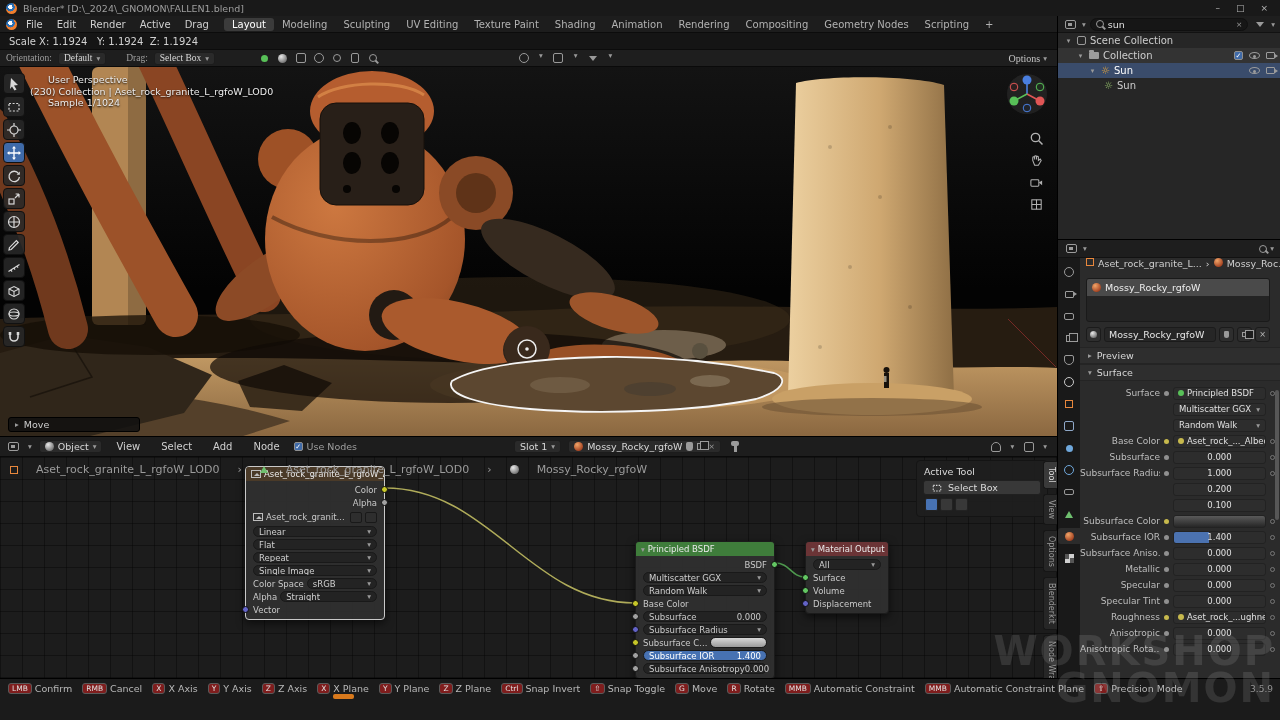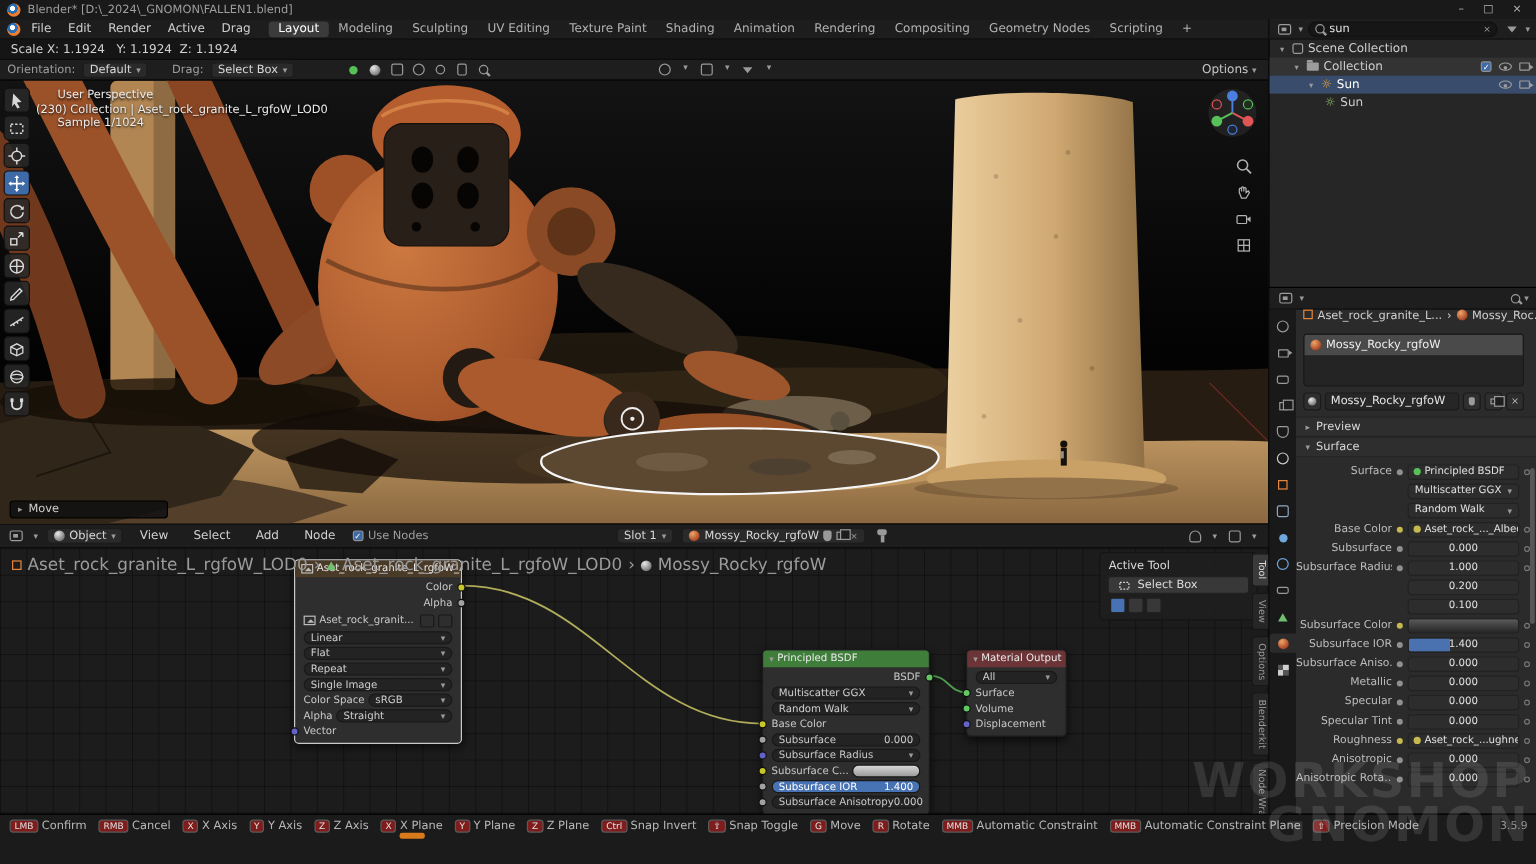--- a/index.html
+++ b/index.html
@@ -48,35 +48,35 @@
 .i-folder{width:10px;height:7px;background:#9c9c9c;border-radius:1px;}
 .i-folder::before{content:"";position:absolute;left:0;top:-2px;width:5px;height:2px;background:#9c9c9c;border-radius:1px 1px 0 0;}
 .i-nodes{width:11px;height:9px;border:1px solid #9c9c9c;border-radius:2px;}
 .i-nodes::after{content:"";position:absolute;left:2px;top:2px;width:4px;height:3px;background:#9c9c9c;}
 .i-img{width:10px;height:8px;border:1px solid #bdbdbd;}
 .i-img::after{content:"";position:absolute;left:1.5px;bottom:1px;border-left:3px solid transparent;border-right:3px solid transparent;border-bottom:3px solid #bdbdbd;}
 .i-checker{width:9px;height:9px;background:conic-gradient(#cfcfcf 0 25%,#555 0 50%,#cfcfcf 0 75%,#555 0);}
 .blogo{width:11px;height:11px;border-radius:50%;background:radial-gradient(circle at 40% 38%,#ffffff 0 22%,#2a6fb4 23% 45%,#ef7e2e 46%);}
 
 
-.vph{left:0;top:50px;width:1057px;height:17px;background:#1e1e1e;font-size:10px;color:#c5c5c5;padding:0 6px;gap:6px;border-bottom:1px solid #0a0a0a;}
+.vph{left:0;top:50px;width:1057px;height:17px;background:#1e1e1e;font-size:10px;color:#c5c5c5;padding:0 6px;gap:6px;border-bottom:1px solid #0a0a0a;font-family:Liberation Serif, serif;}
 .viewport{position:absolute;left:0;top:67px;width:1057px;height:370px;background:#000;overflow:hidden;border-bottom:1px solid #000;}
 .vp-toolbar{position:absolute;left:3px;top:6px;display:flex;flex-direction:column;gap:2px;z-index:5;}
 .tbtn{width:22px;height:21px;background:rgba(40,40,40,.88);border:1px solid #111;border-radius:4px;display:flex;align-items:center;justify-content:center;}
 .tbtn.active{background:#3f6aa8;}
 .vp-overlay{position:absolute;left:30px;top:7px;z-index:4;font-size:9.5px;color:#ececec;text-shadow:0 1px 2px #000;line-height:11.5px;}
 .gizmo{position:absolute;right:8px;top:5px;z-index:4;}
 .vp-nav{position:absolute;right:12px;top:62px;display:flex;flex-direction:column;gap:4px;z-index:4;}
 .nbtn{width:18px;height:18px;display:flex;align-items:center;justify-content:center;opacity:.85;}
 .op-panel{position:absolute;left:8px;bottom:4px;width:132px;height:15px;background:rgba(16,16,16,.85);border:1px solid #000;border-radius:3px;display:flex;align-items:center;gap:5px;padding:0 6px;font-size:9.5px;color:#cfcfcf;z-index:4;}
 
 
 .shh{left:0;top:437px;width:1057px;height:20px;background:#1d1d1d;font-size:10px;gap:7px;padding:0 6px;color:#c9c9c9;border-bottom:1px solid #0a0a0a;}
 .sheditor{position:absolute;left:0;top:457px;width:1057px;height:221px;background-color:#1c1c1c;background-image:linear-gradient(rgba(0,0,0,.35) 1px,transparent 1px),linear-gradient(90deg,rgba(0,0,0,.35) 1px,transparent 1px);background-size:22px 22px;overflow:hidden;}
-.ne-path{position:absolute;left:10px;top:6px;display:flex;align-items:center;gap:5px;font-size:14px;color:#9b9b9b;z-index:3;}
+.ne-path{position:absolute;left:10px;top:6px;display:flex;align-items:center;gap:18px;font-size:11px;color:#9b9b9b;z-index:3;}
 .node{position:absolute;border-radius:4px;background:rgba(47,47,47,.96);border:1px solid #1b1b1b;box-shadow:0 3px 8px rgba(0,0,0,.6);font-size:8.5px;color:#c9c9c9;z-index:2;}
 .node.sel{border-color:#c9c9c9;}
 .nhead{height:14px;border-radius:3px 3px 0 0;display:flex;align-items:center;gap:3px;padding:0 5px;color:#eaeaea;white-space:nowrap;overflow:hidden;font-size:8.5px;}
 .nbody{padding:2px 0 3px;}
 .nr{position:relative;display:flex;align-items:center;height:13px;padding:0 7px;gap:3px;}
 .nr.right{justify-content:flex-end;}
 .sock{position:absolute;top:50%;margin-top:-3.5px;width:7px;height:7px;border-radius:50%;border:1px solid #0d0d0d;z-index:3;}
 .sock.in{left:-4px;}.sock.out{right:-4px;}
 .sock.yellow{background:#c7c729;}.sock.gray{background:#a1a1a1;}.sock.green{background:#63c763;}.sock.vector{background:#6363c7;}
 .ndd{flex:1;height:11px;background:#232323;border:1px solid #191919;border-radius:7px;display:flex;align-items:center;justify-content:space-between;padding:0 5px;color:#cfcfcf;min-width:0;white-space:nowrap;overflow:hidden;}

